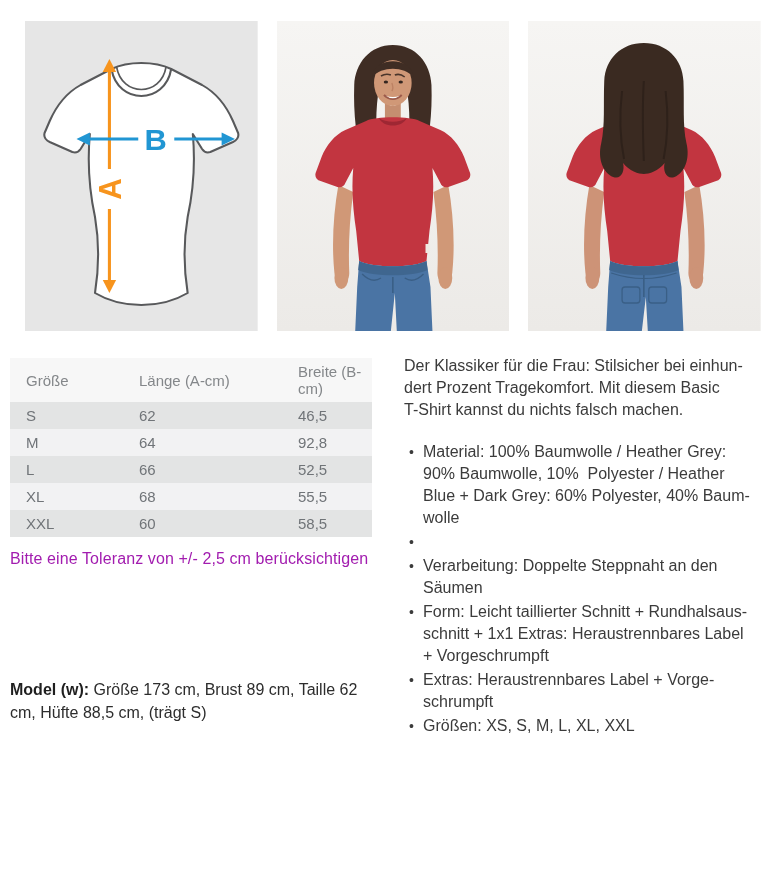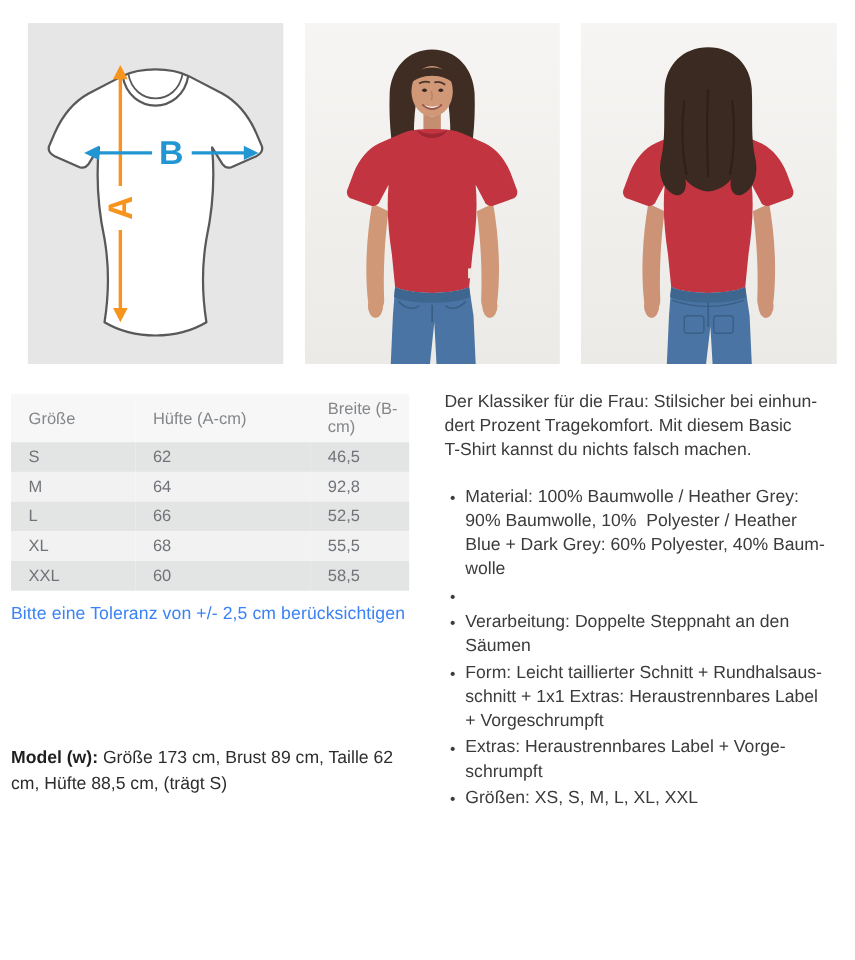--- a/index.html
+++ b/index.html
@@ -30,21 +30,21 @@
     text-align:left;font-weight:400;color:#84878a;
     background:#f7f7f7;padding:5px 0 5px 16px;height:17px;
   }
   table.size-table td{padding:4px 0 4px 16px;height:19px;}
   table.size-table tbody tr:nth-child(odd){background:#e3e4e4;}
   table.size-table tbody tr:nth-child(even){background:#f2f2f3;}
   .col-size{width:97px;}
   .col-length{width:143px;}
 
   .tolerance{
-    margin:13px 0 0 0;font-size:16px;color:#3b82f6;letter-spacing:.1px;
+    margin:13px 0 0 0;font-size:16px;color:#a21caf;letter-spacing:.1px;
   }
   .model-info{
     margin:110px 0 16px 0;font-size:16px;color:#2d2d2d;line-height:1.45;
   }
   .model-info strong{font-weight:700;color:#1f1f1f;}
 
   
   .intro{
     margin:0;font-size:16px;color:#3b3b3b;line-height:22px;white-space:pre-wrap;
   }
@@ -187,21 +187,21 @@
     </figure>
   </div>
 
   <div class="content">
 
     <div class="left-col">
       <table class="size-table">
         <thead>
           <tr>
             <th class="col-size">Größe</th>
-            <th class="col-length">Hüfte (A-cm)</th>
+            <th class="col-length">Länge (A-cm)</th>
             <th>Breite (B-cm)</th>
           </tr>
         </thead>
         <tbody>
           <tr>
             <td>S</td>
             <td>62</td>
             <td>46,5</td>
           </tr>
           <tr>

